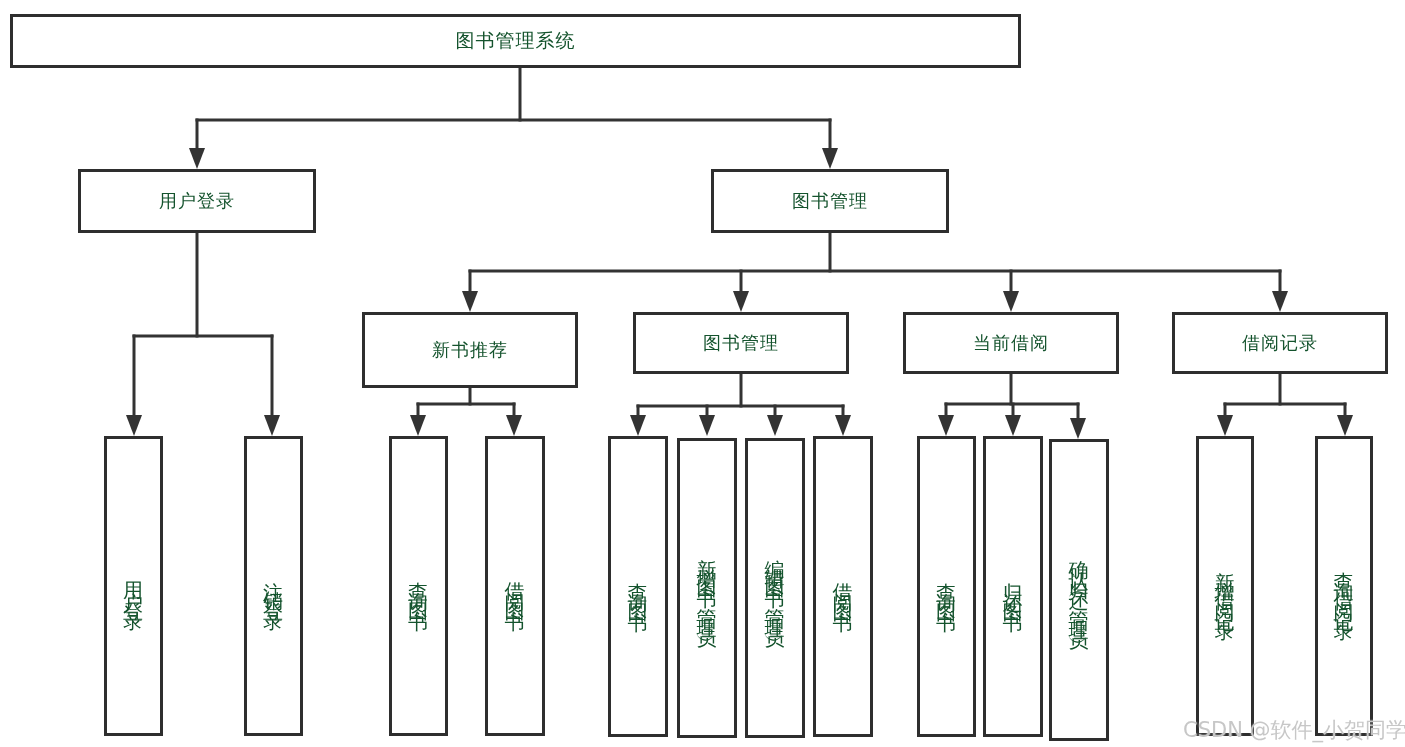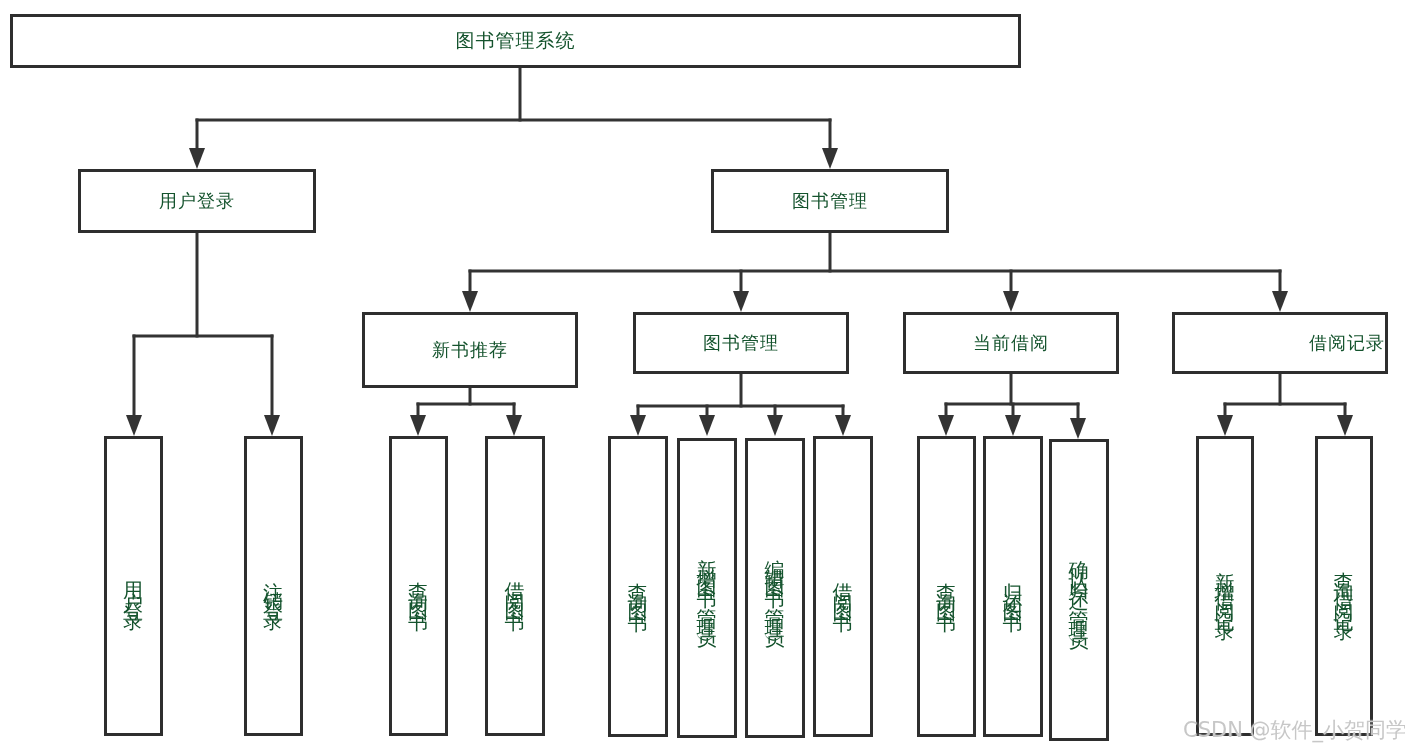--- a/index.html
+++ b/index.html
@@ -133,21 +133,21 @@
 
   <div class="node h" style="left:362px; top:312px; width:216px; height:76px;">
     <span>新书推荐</span>
   </div>
   <div class="node h" style="left:633px; top:312px; width:216px; height:62px;">
     <span>图书管理</span>
   </div>
   <div class="node h" style="left:903px; top:312px; width:216px; height:62px;">
     <span>当前借阅</span>
   </div>
-  <div class="node h" style="left:1172px; top:312px; width:216px; height:62px;justify-content:flex-end;">
+  <div class="node h" style="left:1172px; top:312px; width:216px; height:62px;">
     <span>借阅记录</span>
   </div>
 
   <div class="node v" style="left:104px; top:436px; width:59px; height:300px;">
     <span>用户登录</span>
   </div>
   <div class="node v" style="left:244px; top:436px; width:59px; height:300px;">
     <span>注销登录</span>
   </div>
 

